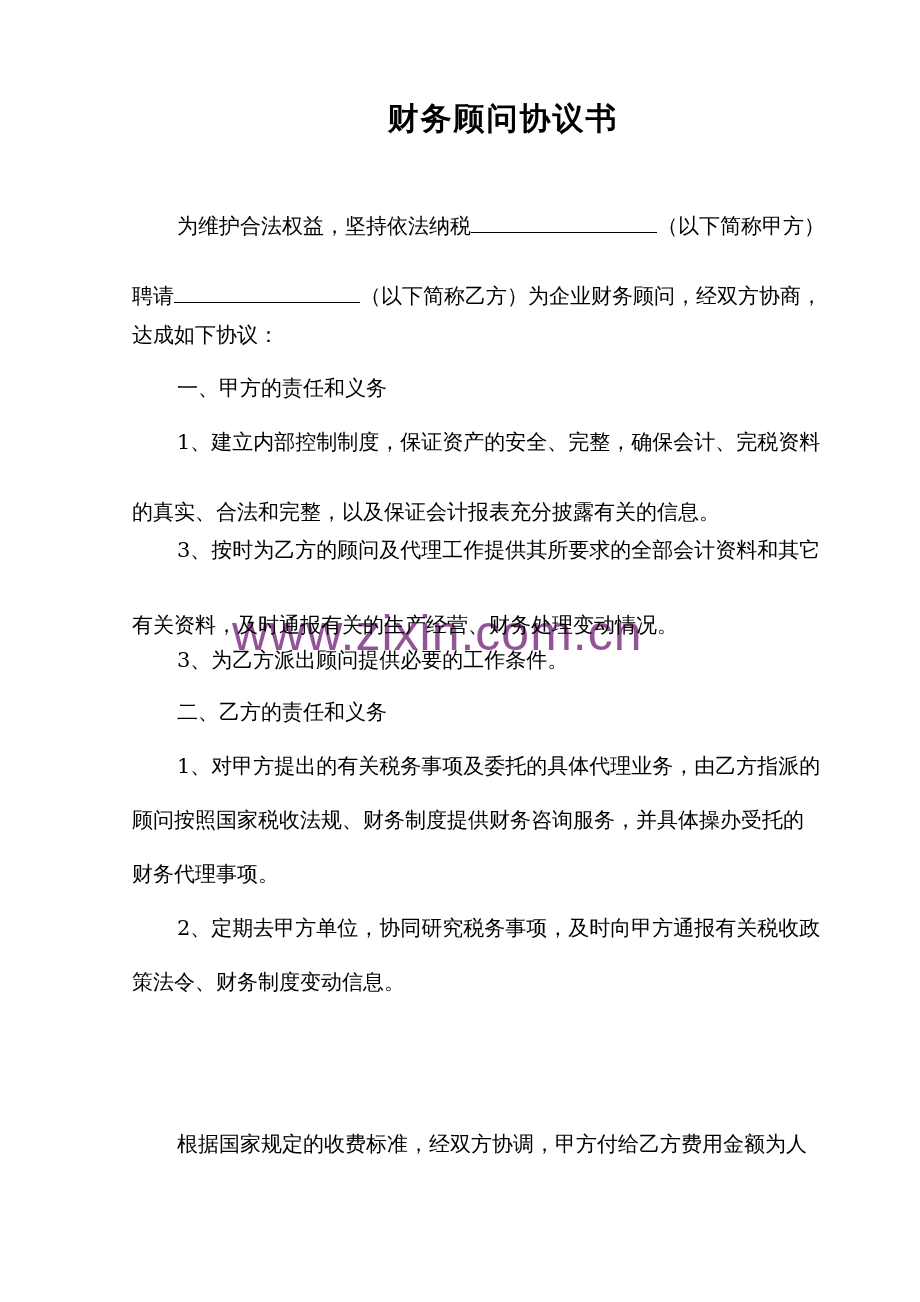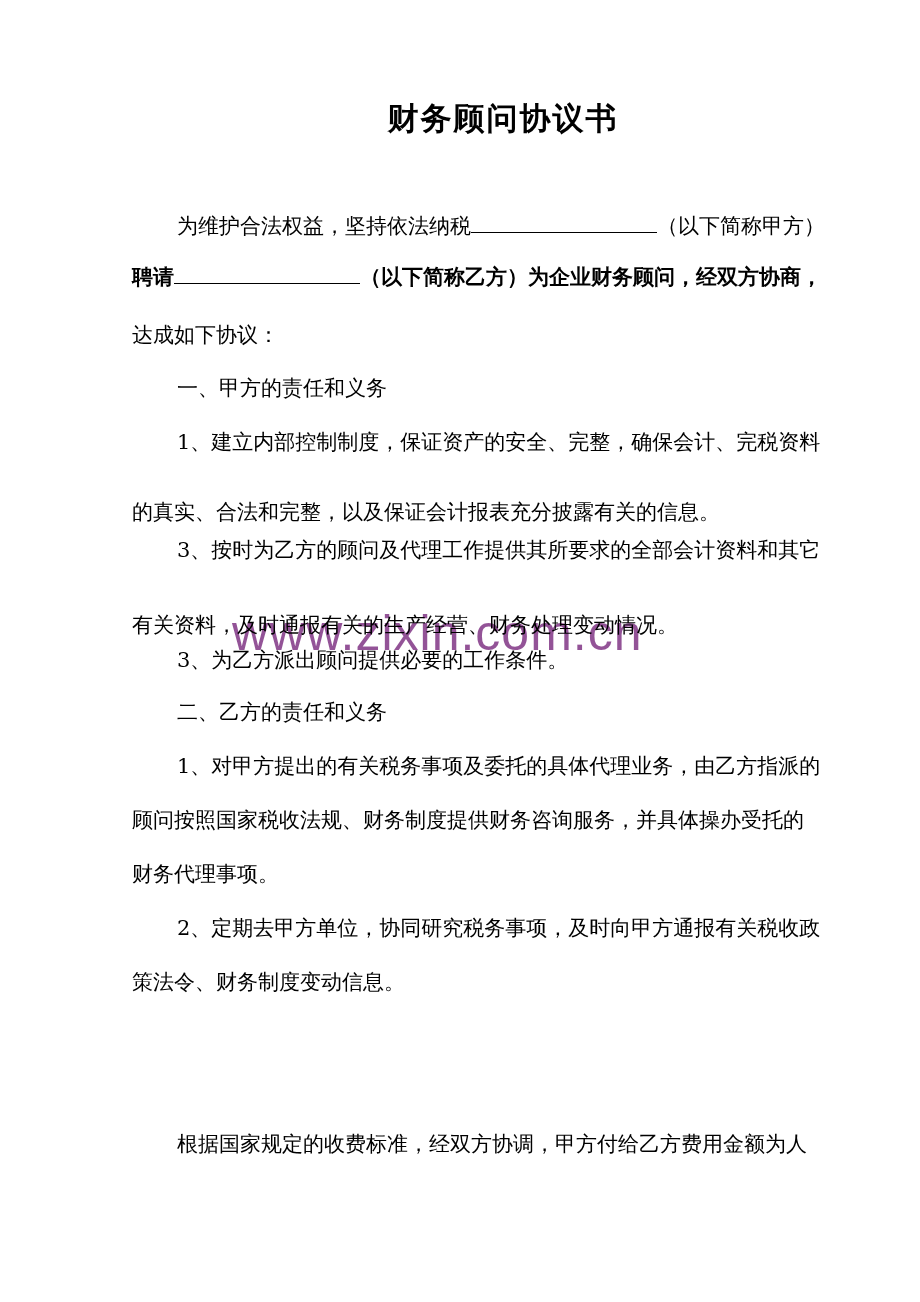--- a/index.html
+++ b/index.html
@@ -65,21 +65,21 @@
 
 <div class="page">
 
   <div class="watermark">www.zixin.com.cn</div>
 
   <div class="title">财务顾问协议书</div>
 
   <div class="line indent" style="top:210px;">
     <span>为维护合法权益，坚持依法纳税</span><span class="blank" style="width:186px;"></span><span>（以下简称甲方）</span>
   </div>
-  <div class="line" style="top:261px;font-weight:bold;">
+  <div class="line" style="top:280px;">
     <span>聘请</span><span class="blank" style="width:186px;"></span><span>（以下简称乙方）为企业财务顾问，经双方协商，</span>
   </div>
   <div class="line" style="top:320px;">达成如下协议：</div>
 
   <div class="line indent" style="top:373px;">一、甲方的责任和义务</div>
   <div class="line indent" style="top:427px;">1、建立内部控制制度，保证资产的安全、完整，确保会计、完税资料</div>
   <div class="line" style="top:497px;">的真实、合法和完整，以及保证会计报表充分披露有关的信息。</div>
   <div class="line indent" style="top:535px;">3、按时为乙方的顾问及代理工作提供其所要求的全部会计资料和其它</div>
   <div class="line" style="top:610px;">有关资料，及时通报有关的生产经营、财务处理变动情况。</div>
   <div class="line indent" style="top:645px;">3、为乙方派出顾问提供必要的工作条件。</div>

